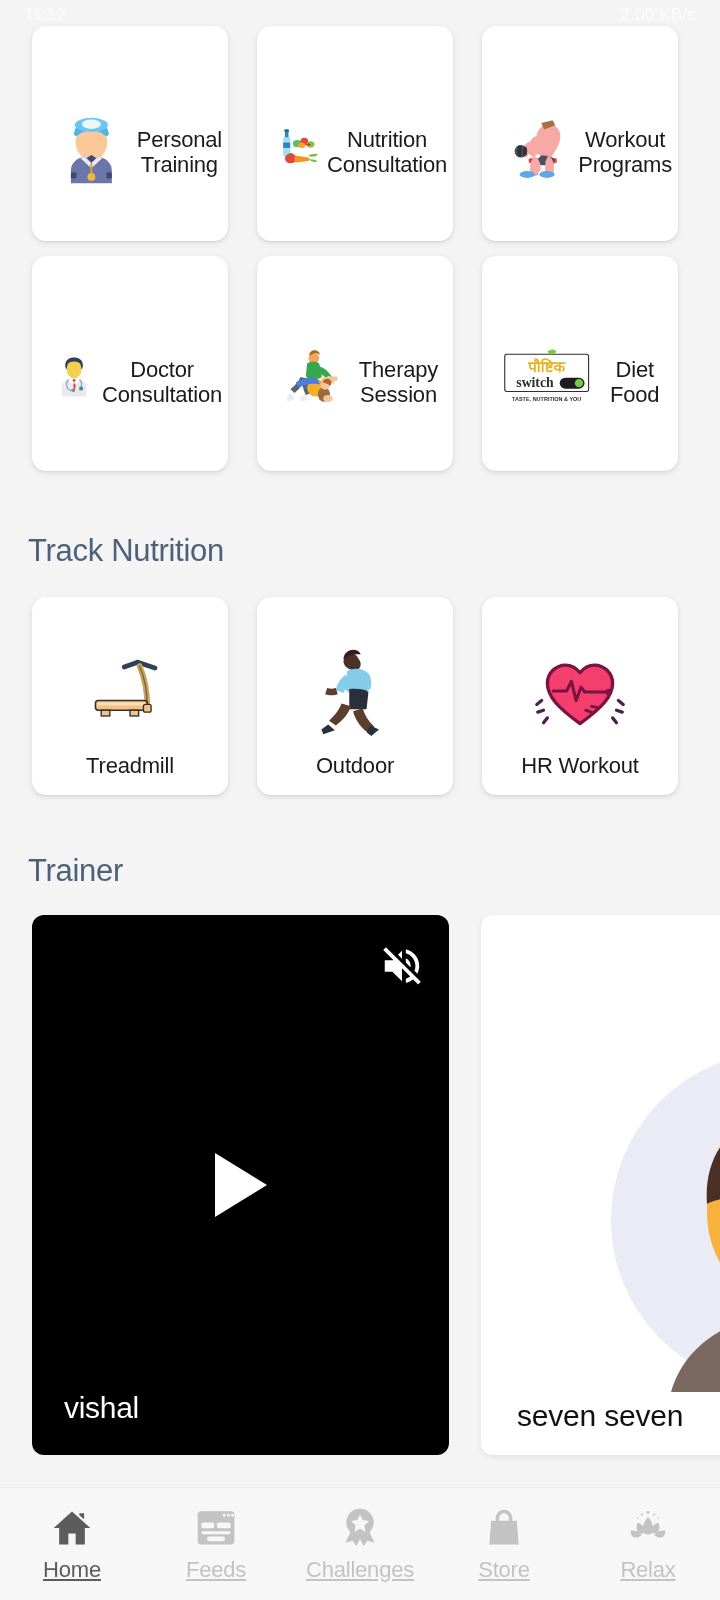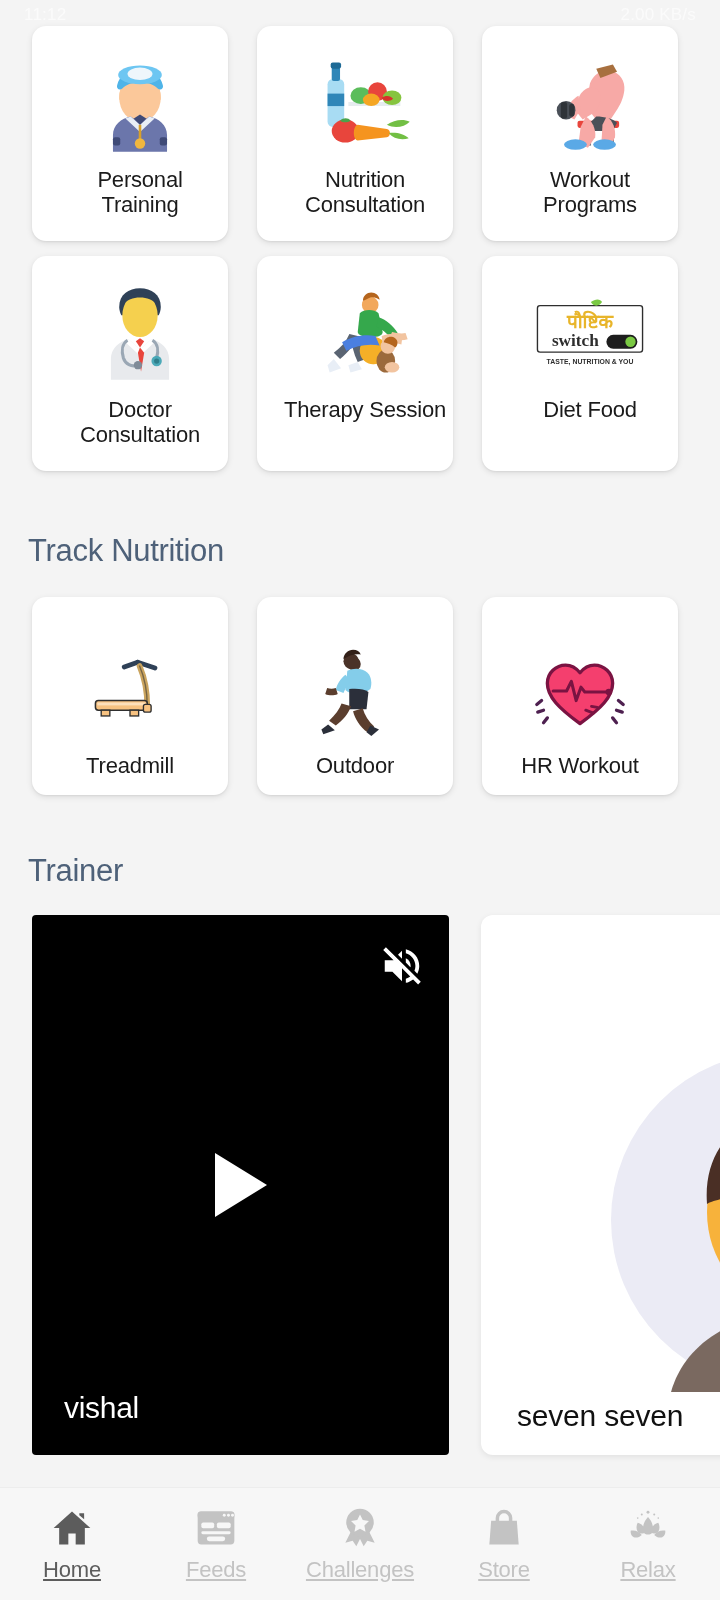--- a/index.html
+++ b/index.html
@@ -26,21 +26,21 @@
   .grid {
     display: grid; grid-template-columns: repeat(3, 196px);
     gap: 0 29px; padding: 0 32px; justify-content: start;
   }
   .grid.row1 { padding-top: 26px; }
   .grid.row2 { padding-top: 15px; }
 
   .svc-card {
     width: 196px; height: 215px; background: #ffffff; border-radius: 14px;
     box-shadow: 0 2px 6px rgba(0,0,0,.10), 0 1px 2px rgba(0,0,0,.06);
-    display: flex; flex-direction: column; align-items: center;
+    display: flex; flex-direction: row; align-items: center;
     justify-content: flex-start; padding-top: 26px; padding-left: 20px;
   }
   .svc-art { width: 112px; height: 104px; display: flex; align-items: center; justify-content: center; }
   .svc-art svg { width: 100%; height: 100%; }
   .svc-label {
     margin-top: 12px; text-align: center; font-size: 22px; line-height: 1.13;
     color: #1b1b1b; font-family: "Liberation Sans", sans-serif; font-weight: 400;
     letter-spacing: -.2px; padding: 0 6px;
   }
 
@@ -60,21 +60,21 @@
     justify-content: flex-start; padding-top: 46px;
   }
   .tw-art { width: 110px; height: 96px; display: flex; align-items: center; justify-content: center; }
   .tw-art svg { width: 100%; height: 100%; }
   .tw-label { margin-top: 14px; font-size: 22px; color: #1b1b1b; letter-spacing: -.2px; }
 
   
   .trainer-rail { display: flex; gap: 32px; padding-left: 32px; }
   .video-card {
     position: relative; width: 417px; height: 540px; flex: 0 0 417px;
-    background: #000000; border-radius: 4px; overflow: hidden;
+    background: #000000; border-radius: 12px; overflow: hidden;
   }
   .mute-icon { position: absolute; top: 28px; right: 24px; width: 46px; height: 46px; }
   .mute-icon svg { width: 100%; height: 100%; }
   .play-btn {
     position: absolute; left: 50%; top: 50%; transform: translate(-50%,-50%);
     width: 0; height: 0;
     border-top: 32px solid transparent; border-bottom: 32px solid transparent;
     border-left: 52px solid #ffffff;
   }
   .video-name {

